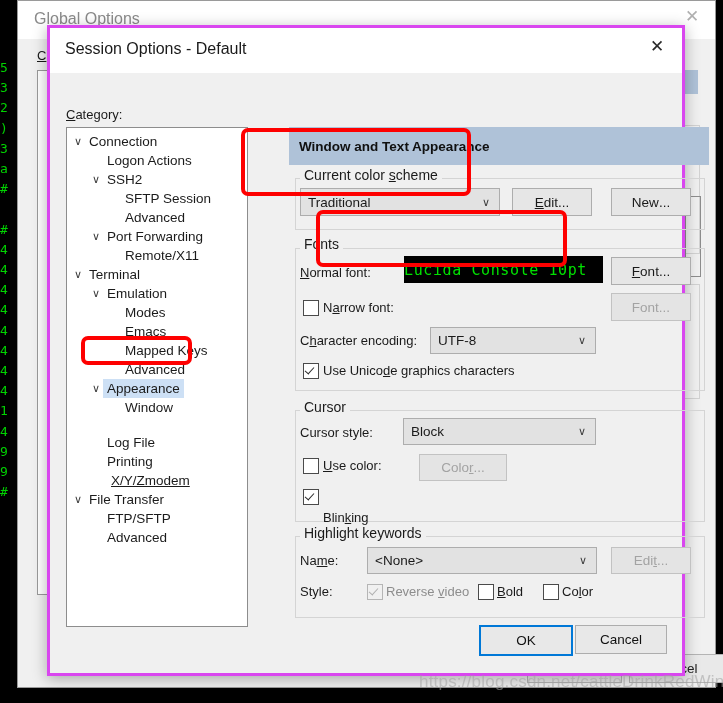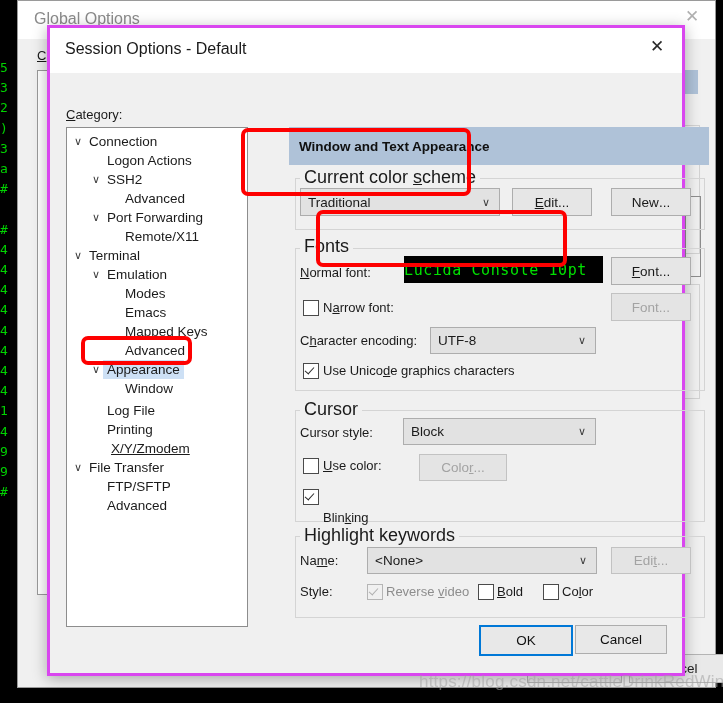--- a/index.html
+++ b/index.html
@@ -197,21 +197,21 @@
   }
 
   .groupbox {
     position: absolute;
     border: 1px solid #d4d4d4;
     background: transparent;
   }
   .grouplabel {
     position: absolute;
     background: #f0f0f0;
-    font-size: 18px;
+    font-size: 14px;
     color: #1a1a1a;
     padding: 0 4px;
   }
 
   .field-label {
     position: absolute;
     font-size: 13px;
     color: #1a1a1a;
     white-space: nowrap;
   }
@@ -418,20 +418,23 @@
         <span class="lbl" style="left: 22px;">Connection</span>
       </div>
       <div class="tree-row" style="margin-top: 0px;">
         <span class="lbl" style="left: 40px;">Logon Actions</span>
       </div>
       <div class="tree-row" style="margin-top: 0px;">
         <span class="chev" style="left: 22px;">∨</span>
         <span class="lbl" style="left: 40px;">SSH2</span>
       </div>
       <div class="tree-row" style="margin-top: 0px;">
+        <span class="lbl" style="left: 58px;">SFTP Session</span>
+      </div>
+      <div class="tree-row" style="margin-top: 0px;">
         <span class="lbl" style="left: 58px;">Advanced</span>
       </div>
       <div class="tree-row" style="margin-top: 0px;">
         <span class="chev" style="left: 22px;">∨</span>
         <span class="lbl" style="left: 40px;">Port Forwarding</span>
       </div>
       <div class="tree-row" style="margin-top: 0px;">
         <span class="lbl" style="left: 58px;">Remote/X11</span>
       </div>
       <div class="tree-row" style="margin-top: 0px;">
@@ -454,21 +457,21 @@
       <div class="tree-row" style="margin-top: 0px;">
         <span class="lbl" style="left: 58px;">Advanced</span>
       </div>
       <div class="tree-row selected" style="margin-top: 0px;">
         <span class="chev" style="left: 22px;">∨</span>
         <span class="lbl" style="left: 40px;">Appearance</span>
       </div>
       <div class="tree-row" style="margin-top: 0px;">
         <span class="lbl" style="left: 58px;">Window</span>
       </div>
-      <div class="tree-row" style="margin-top: 3px; padding-left: 30px;">
+      <div class="tree-row" style="margin-top: 16px; padding-left: 30px;">
         <span class="lbl" style="left: 40px;">Log File</span>
       </div>
       <div class="tree-row" style="margin-top: 0px;">
         <span class="lbl" style="left: 40px;">Printing</span>
       </div>
       <div class="tree-row" style="margin-top: 0px;">
         <span class="lbl" style="left: 44px; text-decoration: underline;">X/Y/Zmodem</span>
       </div>
       <div class="tree-row" style="margin-top: 0px;">
         <span class="chev" style="left: 4px;">∨</span>

